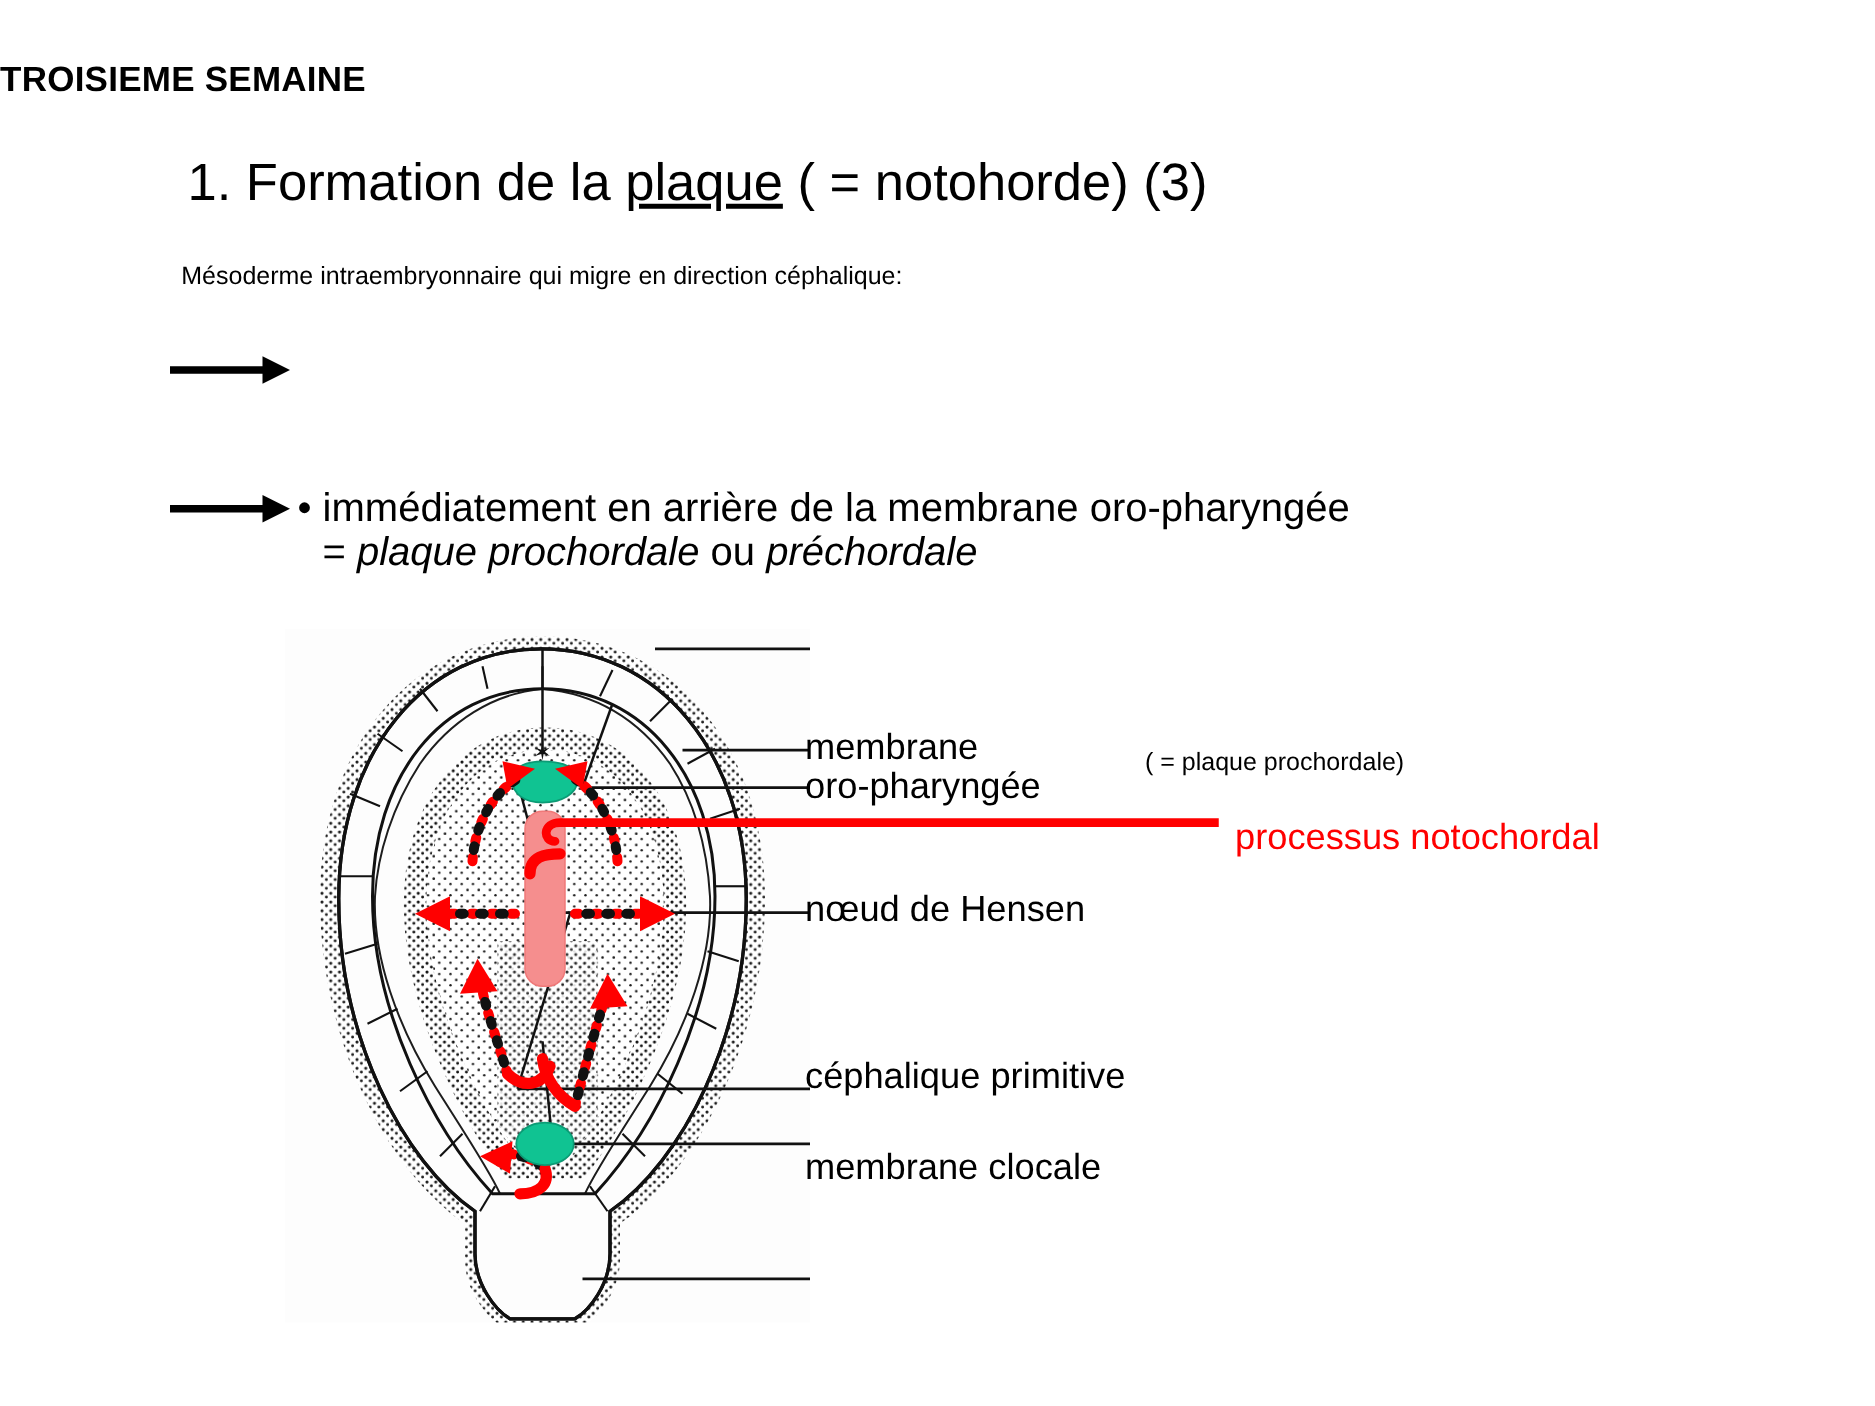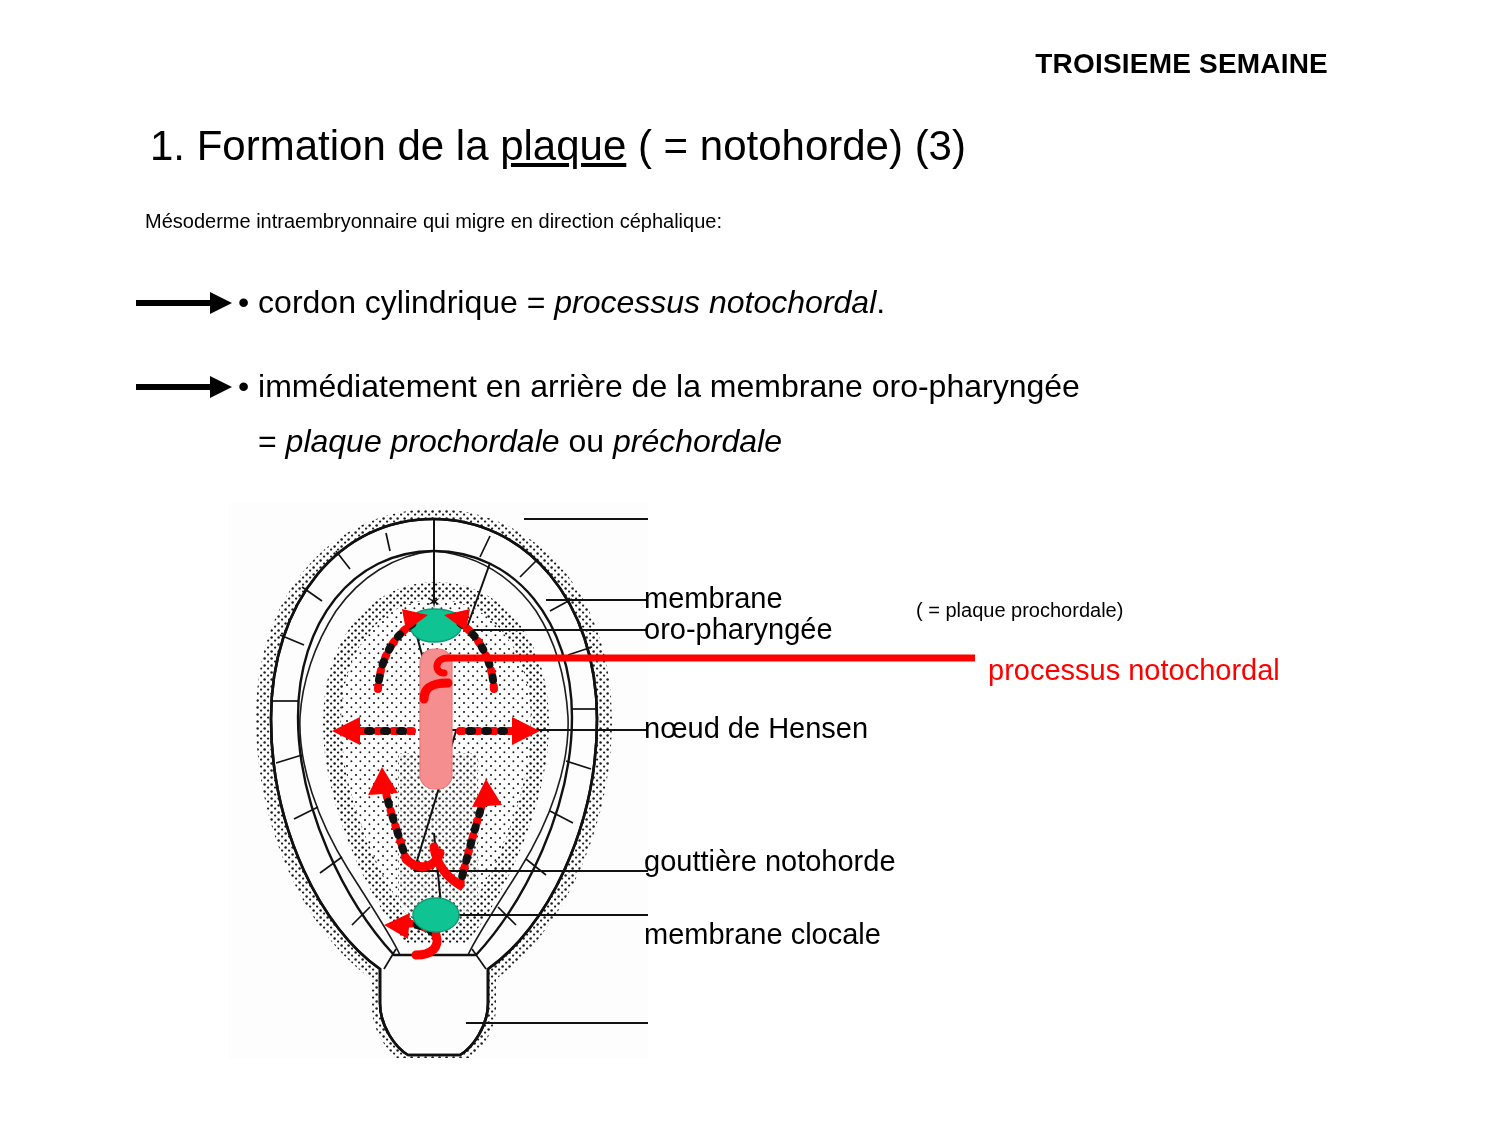--- a/index.html
+++ b/index.html
@@ -15,21 +15,21 @@
     font-family: "Liberation Sans", sans-serif;
     color: #000000;
   }
 
   
   #slide-title {
     position: absolute;
     top: 48px;
     left: 0;
     width: 1328px;
-    text-align: right;
+    text-align: left;
     font-size: 28px;
     font-weight: bold;
     letter-spacing: 0.2px;
   }
 
   #section-heading {
     position: absolute;
     top: 122px;
     left: 150px;
     font-size: 42px;
@@ -47,21 +47,21 @@
   }
 
   
   .bullet-row {
     position: absolute;
     display: flex;
     align-items: center;
     white-space: nowrap;
   }
   #bullet-row-1 { top: 284px; left: 136px; }
-  #bullet-row-2 { top: 368px; left: 136px; }
+  #bullet-row-2 { top: 388px; left: 136px; }
 
   .arrow-glyph {
     position: relative;
     width: 96px;
     height: 24px;
     flex: 0 0 auto;
     margin-right: 6px;
   }
   .arrow-glyph .shaft {
     position: absolute;
@@ -139,23 +139,20 @@
 <div id="section-heading">
   <span>1. Formation de la </span><span class="u">plaque</span><span> ( = notohorde) (3)</span>
 </div>
 
 <div id="intro-line">Mésoderme intraembryonnaire qui migre en direction céphalique:</div>
 
 <div class="bullet-row" id="bullet-row-1">
   <span class="arrow-glyph">
     <span class="shaft"></span>
       <span class="head"></span>
-  </span>
-  <span class="bullet-text">
-    <span>•</span><span> cordon cylindrique = </span><span class="it">processus notochordal</span><span>.</span>
   </span>
 </div>
 
 <div class="bullet-row" id="bullet-row-2">
   <span class="arrow-glyph">
     <span class="shaft"></span>
       <span class="head"></span>
   </span>
   <span class="bullet-text">
     <span>•</span><span> immédiatement en arrière de la membrane oro-pharyngée</span>
@@ -376,15 +373,15 @@
   <div>membrane</div>
   <div>oro-pharyngée</div>
 </div>
 
 <div class="callout" id="label-plaque-proch">( = plaque prochordale)</div>
 
 <div class="callout" id="label-processus">processus notochordal</div>
 
 <div class="callout" id="label-noeud">nœud de Hensen</div>
 
-<div class="callout" id="label-gouttiere">gouttière notohorde</div>
+<div class="callout" id="label-gouttiere">céphalique primitive</div>
 
 <div class="callout" id="label-membrane-cloc">membrane clocale</div>
 
 </body></html>

